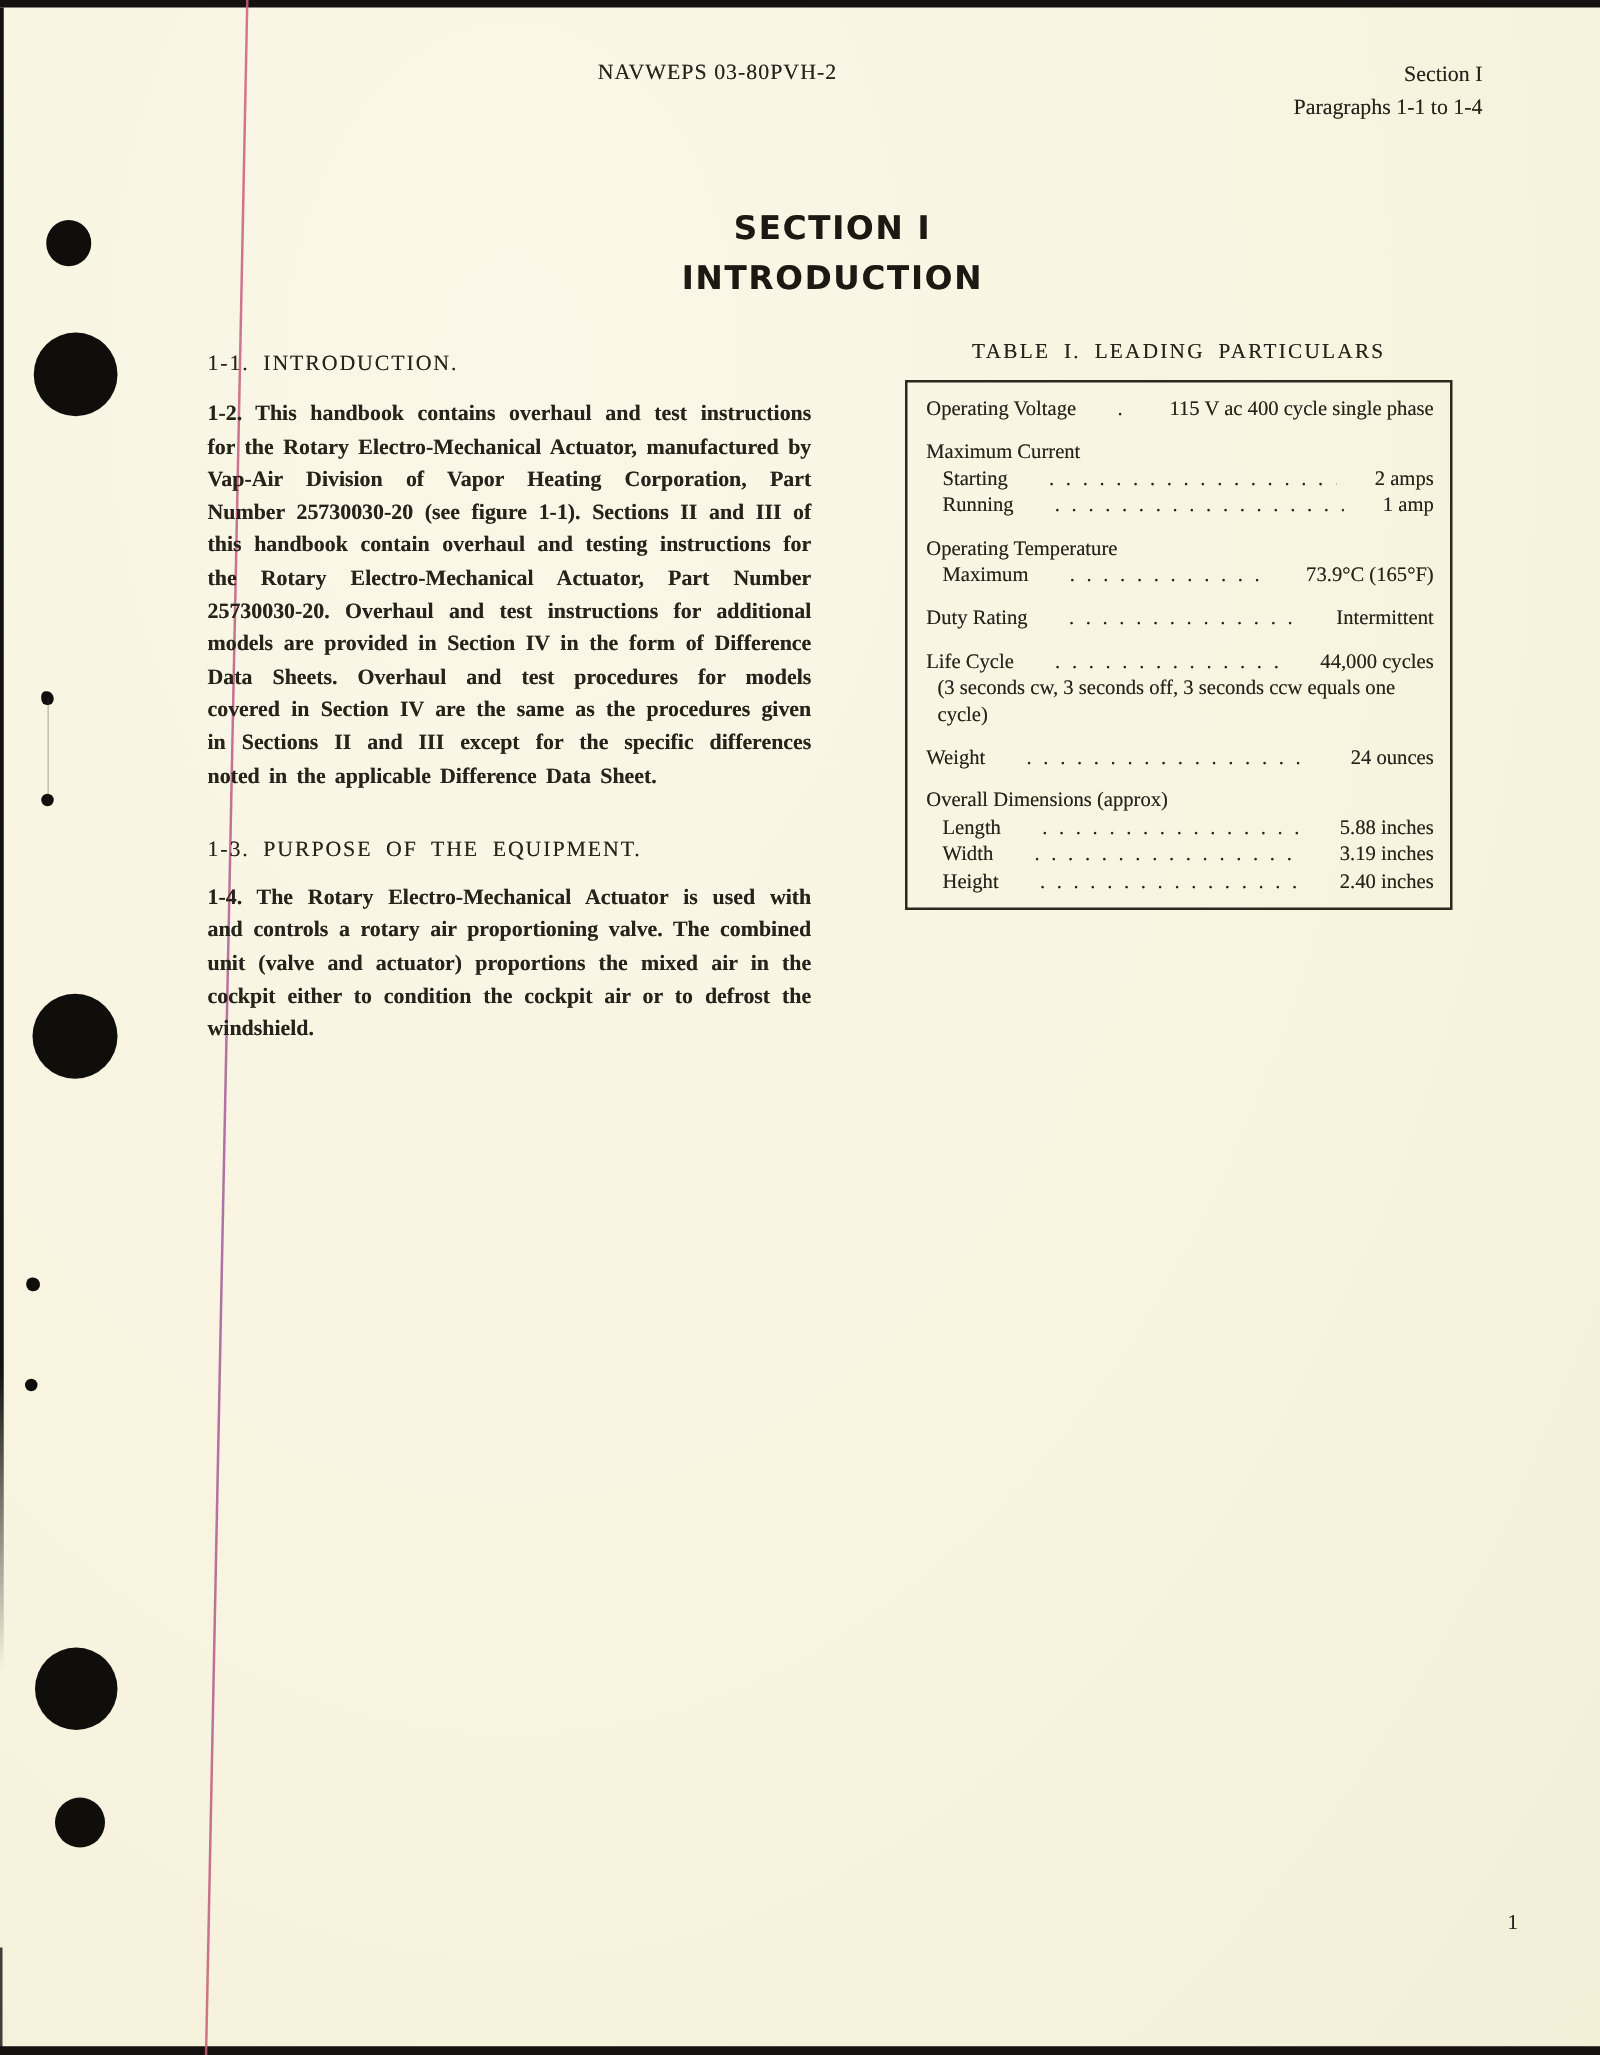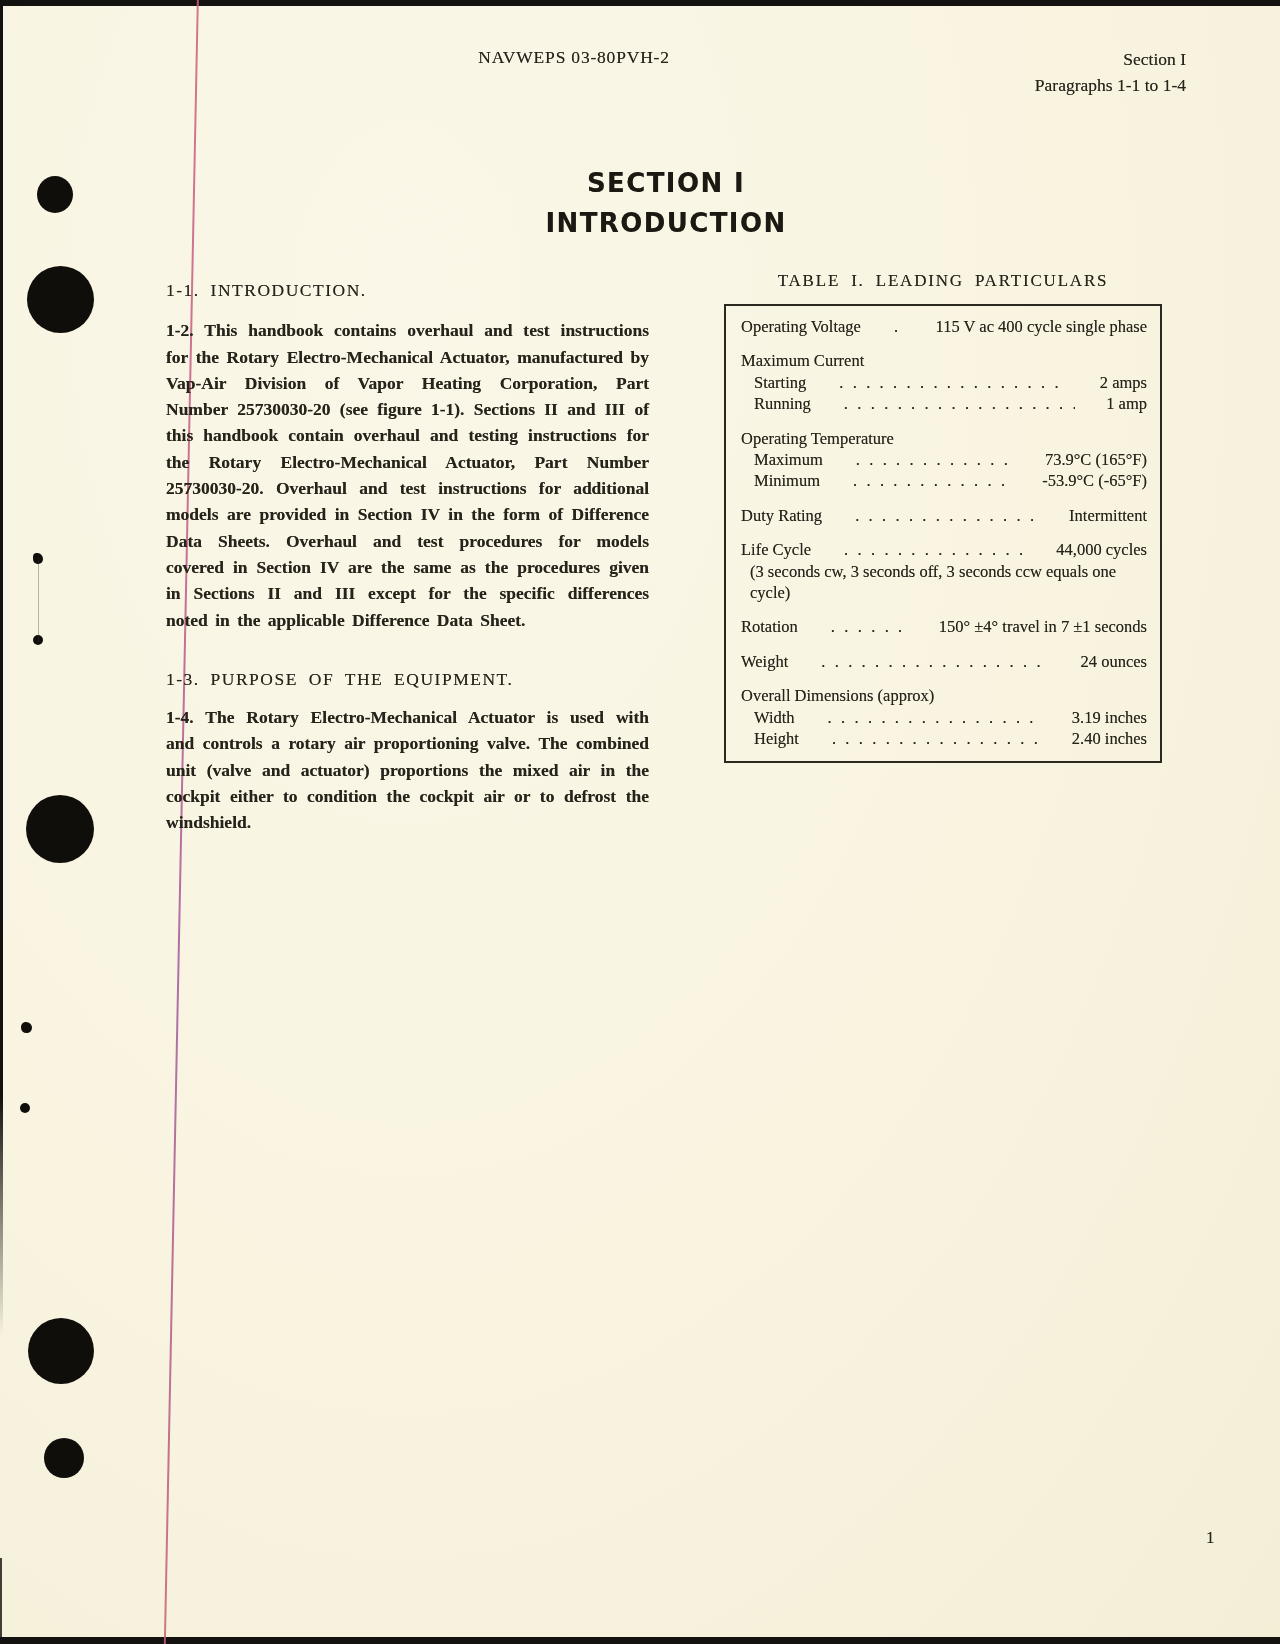--- a/index.html
+++ b/index.html
@@ -131,57 +131,50 @@
             <span class="val">1 amp</span>
           </div>
         </div>
         <div class="tsection">
           <div class="ghead">Operating Temperature</div>
           <div class="lrow indent">
             <span class="lbl">Maximum</span>
             <span class="dots"></span>
             <span class="val">73.9°C (165°F)</span>
           </div>
-          <div class="lrow indent">
-            <span class="lbl">Minimum</span>
-            <span class="dots"></span>
-            <span class="val">-53.9°C (-65°F)</span>
-          </div>
         </div>
         <div class="tsection">
           <div class="lrow">
             <span class="lbl">Duty Rating</span>
             <span class="dots"></span>
             <span class="val">Intermittent</span>
           </div>
         </div>
         <div class="tsection">
           <div class="lrow">
             <span class="lbl">Life Cycle</span>
             <span class="dots"></span>
             <span class="val">44,000 cycles</span>
           </div>
           <div class="note">(3 seconds cw, 3 seconds off, 3 seconds ccw equals one cycle)</div>
         </div>
         <div class="tsection">
           <div class="lrow">
-            <span class="lbl">Rotation</span>
-            <span class="dots"></span>
-            <span class="val">150° ±4° travel in 7 ±1 seconds</span>
-          </div>
-        </div>
-        <div class="tsection">
-          <div class="lrow">
             <span class="lbl">Weight</span>
             <span class="dots"></span>
             <span class="val">24 ounces</span>
           </div>
         </div>
         <div class="tsection">
           <div class="ghead">Overall Dimensions (approx)</div>
+          <div class="lrow indent">
+            <span class="lbl">Length</span>
+            <span class="dots"></span>
+            <span class="val">5.88 inches</span>
+          </div>
           <div class="lrow indent">
             <span class="lbl">Width</span>
             <span class="dots"></span>
             <span class="val">3.19 inches</span>
           </div>
           <div class="lrow indent">
             <span class="lbl">Height</span>
             <span class="dots"></span>
             <span class="val">2.40 inches</span>
           </div>

